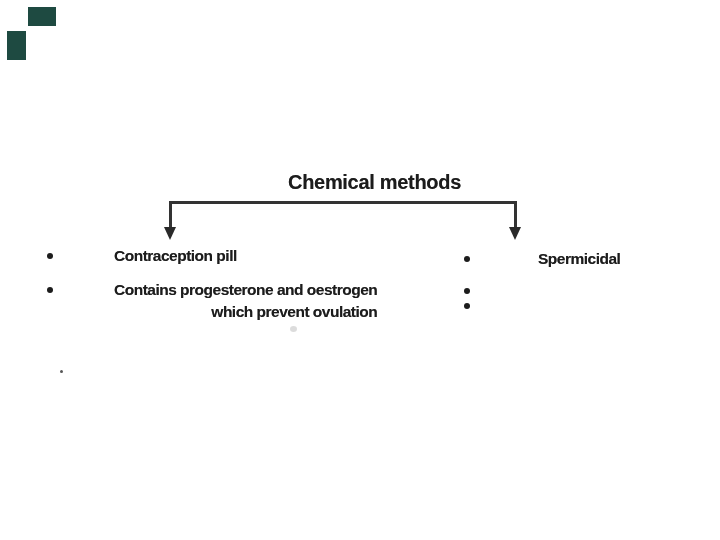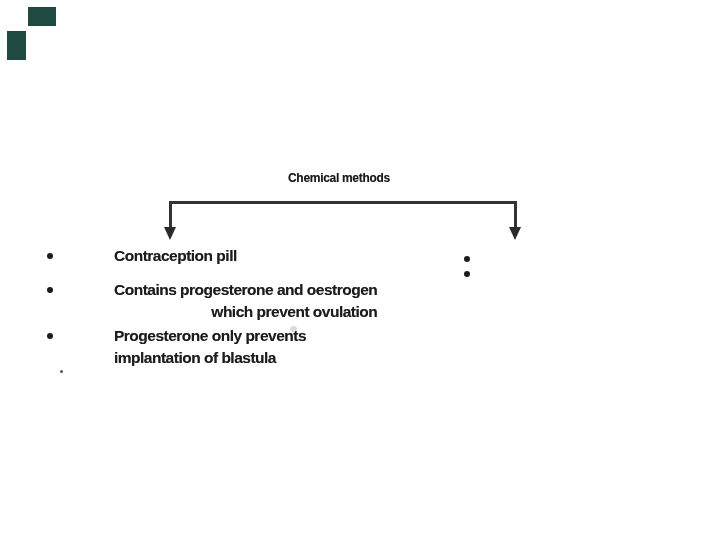--- a/index.html
+++ b/index.html
@@ -16,21 +16,21 @@
   
   .decor { position: absolute; background: #1e4a41; }
   #decor-top  { left: 28px; top: 7px;  width: 28px; height: 19px; }
   #decor-side { left: 7px;  top: 31px; width: 19px; height: 29px; }
 
   
   #title {
     position: absolute;
     left: 288px;
     top: 171px;
-    font-size: 12px;
+    font-size: 20px;
     font-weight: 700;
     letter-spacing: -0.3px;
     white-space: nowrap;
     text-shadow: 0 0 0.5px rgba(25,25,25,0.55);
     text-align: right;
   }
 
   
   .line { position: absolute; background: #333333; }
   #conn-h       { left: 169px; top: 201px; width: 348px; height: 3px; }
@@ -115,32 +115,31 @@
     </div>
     <div class="item item-2">
       <div class="bullet-cell">
           <div class="dot"></div>
         </div>
       <div class="text-cell">
         <span class="ln">Contains progesterone and oestrogen</span>
         <span class="ln">which prevent ovulation</span>
       </div>
     </div>
-    <div class="item item-3">
+  </div>
+
+  <div id="list-right" class="bullet-list">
+    <div class="item item-1">
       <div class="bullet-cell">
           <div class="dot"></div>
         </div>
       <div class="text-cell">
-        <span class="ln">Progesterone only prevents</span>
-        <span class="ln">implantation of blastula</span>
+        <span class="ln">Spermicidal</span>
       </div>
     </div>
-  </div>
-
-  <div id="list-right" class="bullet-list">
     <div class="item item-2">
       <div class="bullet-cell">
           <div class="dot"></div>
         </div>
     </div>
     <div class="item item-3">
       <div class="bullet-cell">
           <div class="dot"></div>
         </div>
     </div>

